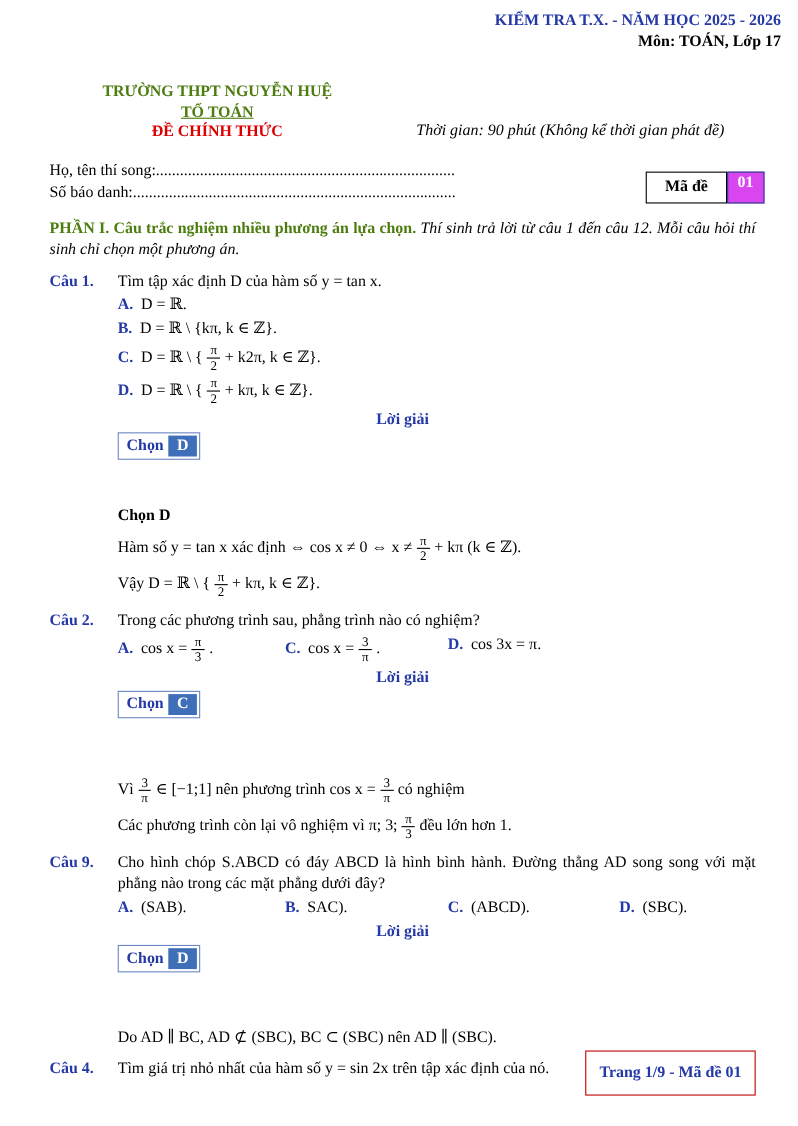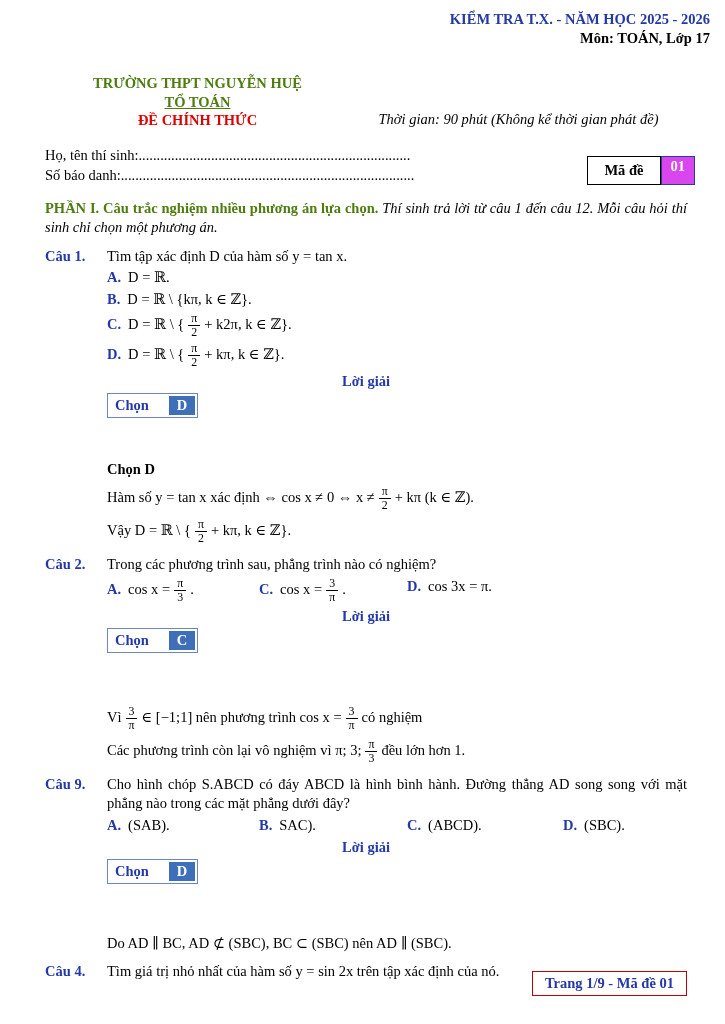--- a/index.html
+++ b/index.html
@@ -41,38 +41,38 @@
   .q-text  { flex:1; text-align:justify; }
 
   .opts { margin-left:62px; margin-top:3px; }
   .two-col  { display:grid; grid-template-columns:1fr; row-gap:3px; }
   .four-col { display:grid; grid-template-columns:152px 148px 156px auto; }
   .opt-label { color:#2438A6; font-weight:bold; margin-right:7px; }
 
   .center-line { text-align:center; color:#2438A6; font-weight:bold; margin:3px 0 2px 0; }
 
   .chon-row { margin-left:62px; margin-top:2px; }
-  .chon-box { display:inline-flex; align-items:center; border:1px solid #6b86c4; padding:2px 2px 2px 7px; gap:20px; }
+  .chon-box { display:inline-flex; align-items:center; border:1px solid #6b86c4; padding:2px 2px 2px 7px; gap:4px; }
   .chon-text { color:#2438A6; font-weight:bold; }
   .chon-letter { background:#3F6FB8; color:#fff; font-weight:bold; padding:0 8px; }
 
   .sol { margin-left:62px; }
   .sol-line { margin-top:6px; }
   .gap-after-q1 { margin-bottom:42px; }
   .gap-after-q2 { margin-bottom:52px; }
   .gap-after-q3 { margin-bottom:50px; }
 
   
   .frac { display:inline-flex; flex-direction:column; align-items:center;
           vertical-align:middle; font-size:0.82em; line-height:1.1; margin:0 4px; }
   .frac .num { display:block; padding:0 3px; border-bottom:1px solid #000; }
   .frac .den { display:block; padding:0 3px; }
 
   .footer-box { position:absolute; right:38px; bottom:28px;
-                border:1px solid #C00000; padding:2px 12px;
+                border:1px solid #C00000; padding:10px 12px;
                 color:#2438A6; font-weight:bold; }
 </style>
 </head>
 <body>
 
 <div class="page">
 
   <div class="exam-header">
     <div class="eh-title">KIỂM TRA T.X. - NĂM HỌC 2025 - 2026</div>
     <div class="eh-sub">Môn: TOÁN, Lớp 17</div>
@@ -81,21 +81,21 @@
   <div class="school-row">
     <div class="school-col">
       <div class="blue bold">TRƯỜNG THPT NGUYỄN HUỆ</div>
       <div class="blue bold underline">TỔ TOÁN</div>
       <div class="red bold">ĐỀ CHÍNH THỨC</div>
     </div>
     <div class="time-cell">Thời gian: 90 phút (Không kể thời gian phát đề)</div>
   </div>
 
   <div class="info-block">
-    <div class="info-line">Họ, tên thí sinh:...........................................................................</div>
+    <div class="info-line">Họ, tên thí song:...........................................................................</div>
     <div class="info-line">Số báo danh:.................................................................................</div>
     <div class="made-box">
       <span class="made-label">Mã đề</span>
       <span class="made-value">01</span>
     </div>
   </div>
 
   <p class="part-heading">
     <span class="blue bold">PHẦN I. Câu trắc nghiệm nhiều phương án lựa chọn.</span><span class="italic"> Thí sinh trả lời từ câu 1 đến câu 12. Mỗi câu hỏi thí sinh chỉ chọn một phương án.</span>
   </p>

